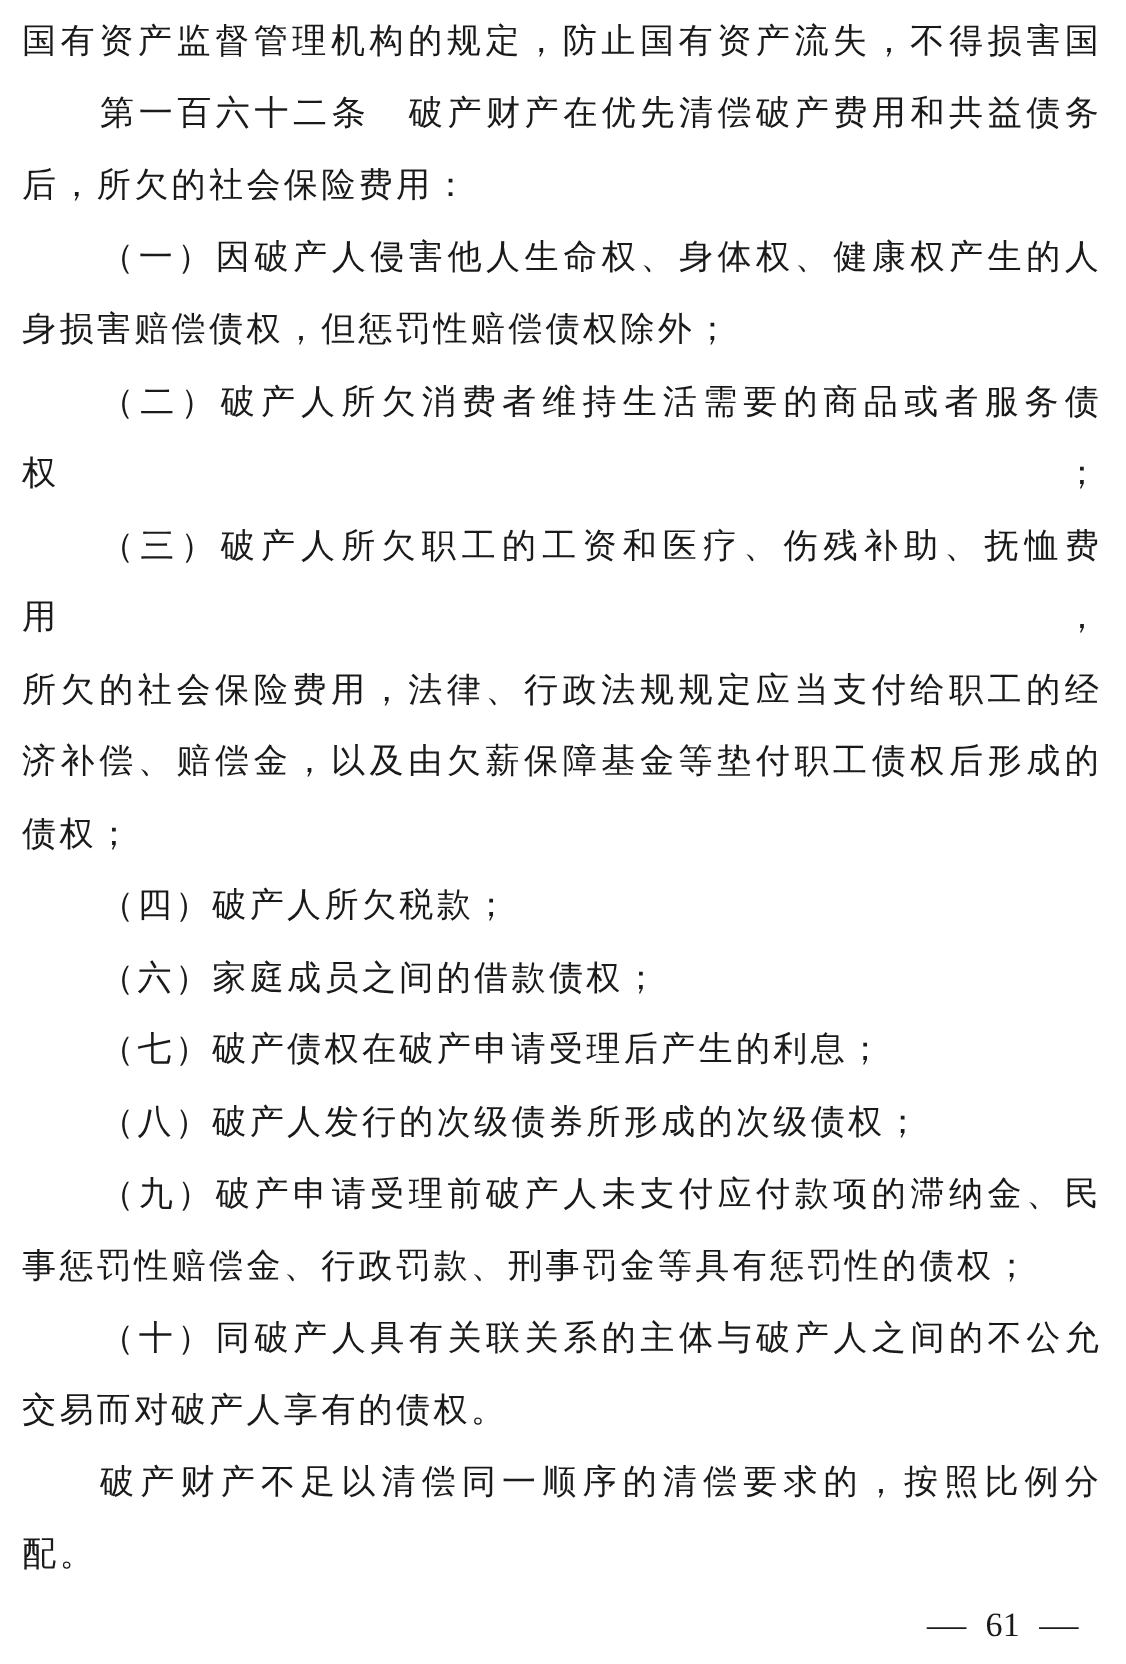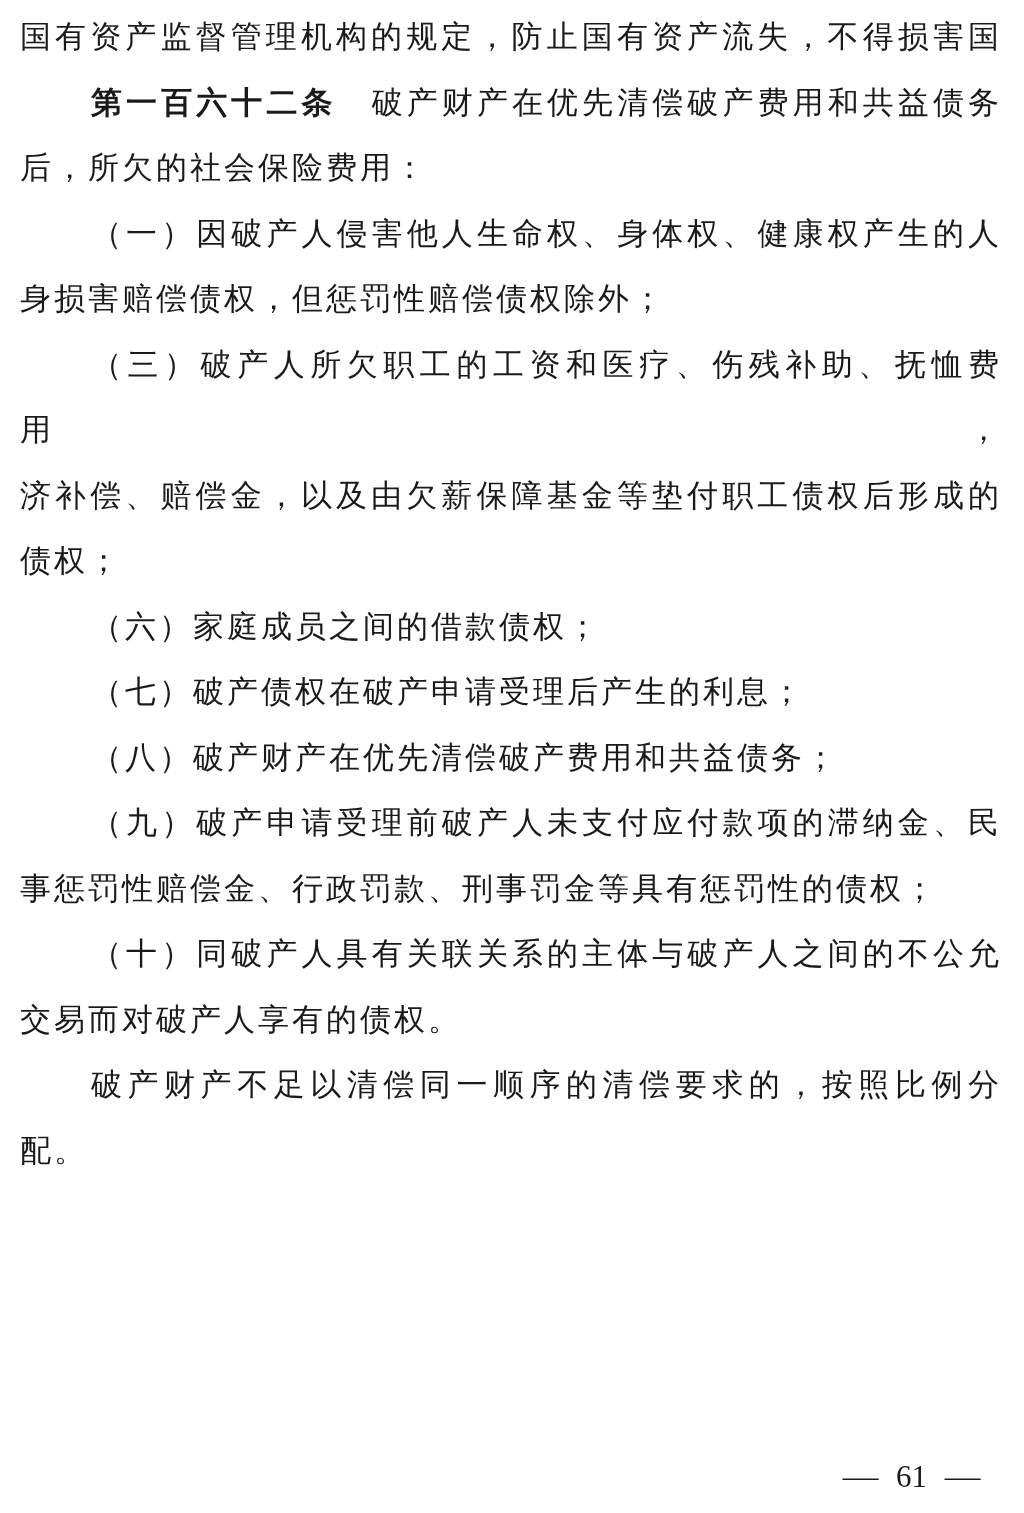--- a/index.html
+++ b/index.html
@@ -31,21 +31,21 @@
     font-weight: 400;
     white-space: normal;
   }
   .line.fill {
     text-align-last: justify;
   }
   .line.indent {
     text-indent: 71px;
   }
   .line .bold {
-    font-weight: 700;
+    font-weight: 400;
     margin-top: 28px;
   }
   .footer {
     position: absolute;
     right: 46px;
     bottom: 18px;
     font-size: 31px;
     letter-spacing: 0;
     color: #1a1a1a;
     font-family: "Liberation Serif", "DejaVu Serif", serif;
@@ -65,26 +65,29 @@
 </head>
 <body>
 
 <div class="page">
   <div class="text-block">
       <div class="line fill">国有资产监督管理机构的规定，防止国有资产流失，不得损害国</div>
       <div class="line indent fill"><span class="bold">第一百六十二条</span>　破产财产在优先清偿破产费用和共益债务</div>
       <div class="line">后，所欠的社会保险费用：</div>
       <div class="line indent fill">（一）因破产人侵害他人生命权、身体权、健康权产生的人</div>
       <div class="line">身损害赔偿债权，但惩罚性赔偿债权除外；</div>
+      <div class="line indent fill">（二）破产人所欠消费者维持生活需要的商品或者服务债权；</div>
       <div class="line indent fill">（三）破产人所欠职工的工资和医疗、伤残补助、抚恤费用，</div>
+      <div class="line fill">所欠的社会保险费用，法律、行政法规规定应当支付给职工的经</div>
       <div class="line fill">济补偿、赔偿金，以及由欠薪保障基金等垫付职工债权后形成的</div>
       <div class="line">债权；</div>
+      <div class="line indent">（四）破产人所欠税款；</div>
       <div class="line indent">（六）家庭成员之间的借款债权；</div>
       <div class="line indent">（七）破产债权在破产申请受理后产生的利息；</div>
-      <div class="line indent">（八）破产财产在优先清偿破产费用和共益债务；</div>
+      <div class="line indent">（八）破产人发行的次级债券所形成的次级债权；</div>
       <div class="line indent fill">（九）破产申请受理前破产人未支付应付款项的滞纳金、民</div>
       <div class="line">事惩罚性赔偿金、行政罚款、刑事罚金等具有惩罚性的债权；</div>
       <div class="line indent fill">（十）同破产人具有关联关系的主体与破产人之间的不公允</div>
       <div class="line">交易而对破产人享有的债权。</div>
       <div class="line indent fill">破产财产不足以清偿同一顺序的清偿要求的，按照比例分</div>
       <div class="line">配。</div>
     </div>
   <div class="footer">
     <span class="dash">—</span><span class="num">61</span><span class="dash">—</span>
   </div>

